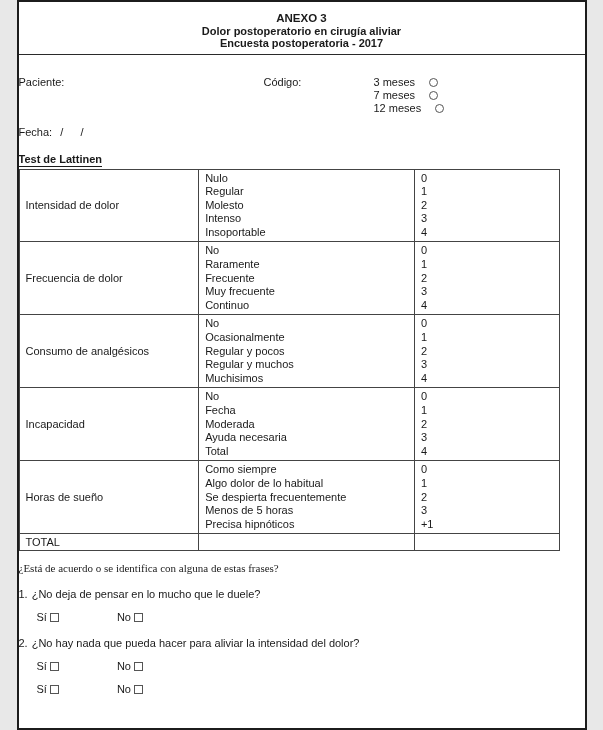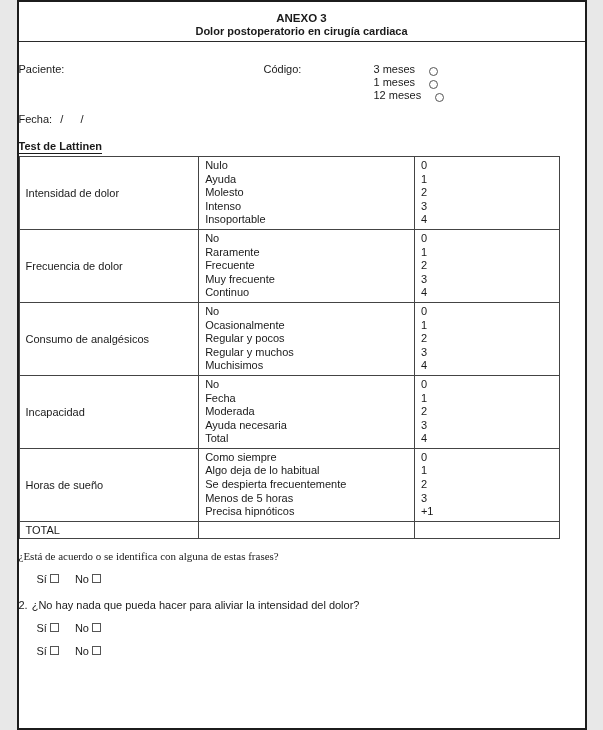--- a/index.html
+++ b/index.html
@@ -17,21 +17,21 @@
     position: relative;
   }
   .header { text-align: center; font-weight: bold; line-height: 12.5px; margin-top: 2px; }
   .header .h1 { font-size: 11.5px; }
   .rule { border-top: 1.5px solid #2a2a2a; margin: 4px -5px 0 -5px; }
 
   .patient-row { display: flex; align-items: flex-start; margin-top: 21px; }
   .paciente-label { width: 245px; }
   .codigo-label { width: 110px; }
   .meses { display: flex; flex-direction: column; }
-  .mes-row { display: flex; align-items: flex-end; gap: 14px; line-height: 13px; }
+  .mes-row { display: flex; align-items: center; gap: 14px; line-height: 13px; }
   .radio {
     width: 9px; height: 9px; border: 1px solid #555; border-radius: 50%;
     display: inline-block; background: #fff; flex: none;
   }
 
   .fecha-row { margin-top: 11px; }
   .fecha-value { white-space: pre; margin-left: 8px; letter-spacing: 1px; }
 
   .test-title {
     margin-top: 15px; font-weight: bold;
@@ -42,49 +42,50 @@
   table.lattinen td { border: 1px solid #444; padding: 2px 6px; }
   td.cat { width: 180px; vertical-align: middle; }
   td.opts { width: 216px; vertical-align: top; }
   td.scores { width: 145px; vertical-align: top; }
   .opts div, .scores div { line-height: 13.6px; white-space: nowrap; }
   tr.total-row td { height: 17px; padding: 1px 6px; }
 
   .intro { margin-top: 11px; font-family: Liberation Serif, serif; }
   .q-text { margin-top: 14px; }
   .q-num { margin-right: 4px; }
-  .yesno { margin: 11px 0 0 18px; display: flex; align-items: center; }
+  .yesno { margin: 11px 0 0 18px; display: flex; align-items: center; gap: 42px; }
   .yesno .pair { display: flex; align-items: center; }
   .yesno .pair + .pair { margin-left: 16px; }
   .checkbox {
     width: 9px; height: 9px; border: 1px solid #555; display: inline-block;
     background: #fff; margin-left: 3px; flex: none;
   }
 </style>
 </head>
 <body>
 
 <div class="page">
 
   <div class="header">
     <div class="h1">ANEXO 3</div>
-    <div class="h2">Dolor postoperatorio en cirugía cardiaca</div>
+    <div class="h2">Dolor postoperatorio en cirugía aliviar</div>
+    <div class="h2">Encuesta postoperatoria - 2017</div>
   </div>
   <div class="rule"></div>
 
   <div class="patient-row">
     <span class="paciente-label">Paciente:</span>
     <span class="codigo-label">Código:</span>
     <div class="meses">
       <div class="mes-row">
         <span>3 meses</span>
         <span class="radio"></span>
       </div>
       <div class="mes-row">
-        <span>1 meses</span>
+        <span>7 meses</span>
         <span class="radio"></span>
       </div>
       <div class="mes-row">
         <span>12 meses</span>
         <span class="radio"></span>
       </div>
     </div>
   </div>
 
   <div class="fecha-row">
@@ -94,21 +95,21 @@
   <div>
     <span class="test-title">Test de Lattinen</span>
   </div>
 
   <table class="lattinen">
     <tbody>
       <tr>
         <td class="cat">Intensidad de dolor</td>
         <td class="opts">
           <div>Nulo</div>
-          <div>Ayuda</div>
+          <div>Regular</div>
           <div>Molesto</div>
           <div>Intenso</div>
           <div>Insoportable</div>
         </td>
         <td class="scores">
           <div>0</div>
           <div>1</div>
           <div>2</div>
           <div>3</div>
           <div>4</div>
@@ -162,21 +163,21 @@
           <div>1</div>
           <div>2</div>
           <div>3</div>
           <div>4</div>
         </td>
       </tr>
       <tr>
         <td class="cat">Horas de sueño</td>
         <td class="opts">
           <div>Como siempre</div>
-          <div>Algo deja de lo habitual</div>
+          <div>Algo dolor de lo habitual</div>
           <div>Se despierta frecuentemente</div>
           <div>Menos de 5 horas</div>
           <div>Precisa hipnóticos</div>
         </td>
         <td class="scores">
           <div>0</div>
           <div>1</div>
           <div>2</div>
           <div>3</div>
           <div>+1</div>
@@ -186,20 +187,23 @@
         <td>TOTAL</td>
         <td></td>
         <td></td>
       </tr>
     </tbody>
   </table>
 
   <div class="intro">¿Está de acuerdo o se identifica con alguna de estas frases?</div>
 
   <div class="question">
+    <div class="q-text">
+      <span class="q-num">1.</span><span>¿No deja de pensar en lo mucho que le duele?</span>
+    </div>
     <div class="yesno">
       <span class="pair">
         <span>Sí</span>
         <span class="checkbox"></span>
       </span>
       <span class="pair">
         <span>No</span>
         <span class="checkbox"></span>
       </span>
     </div>

